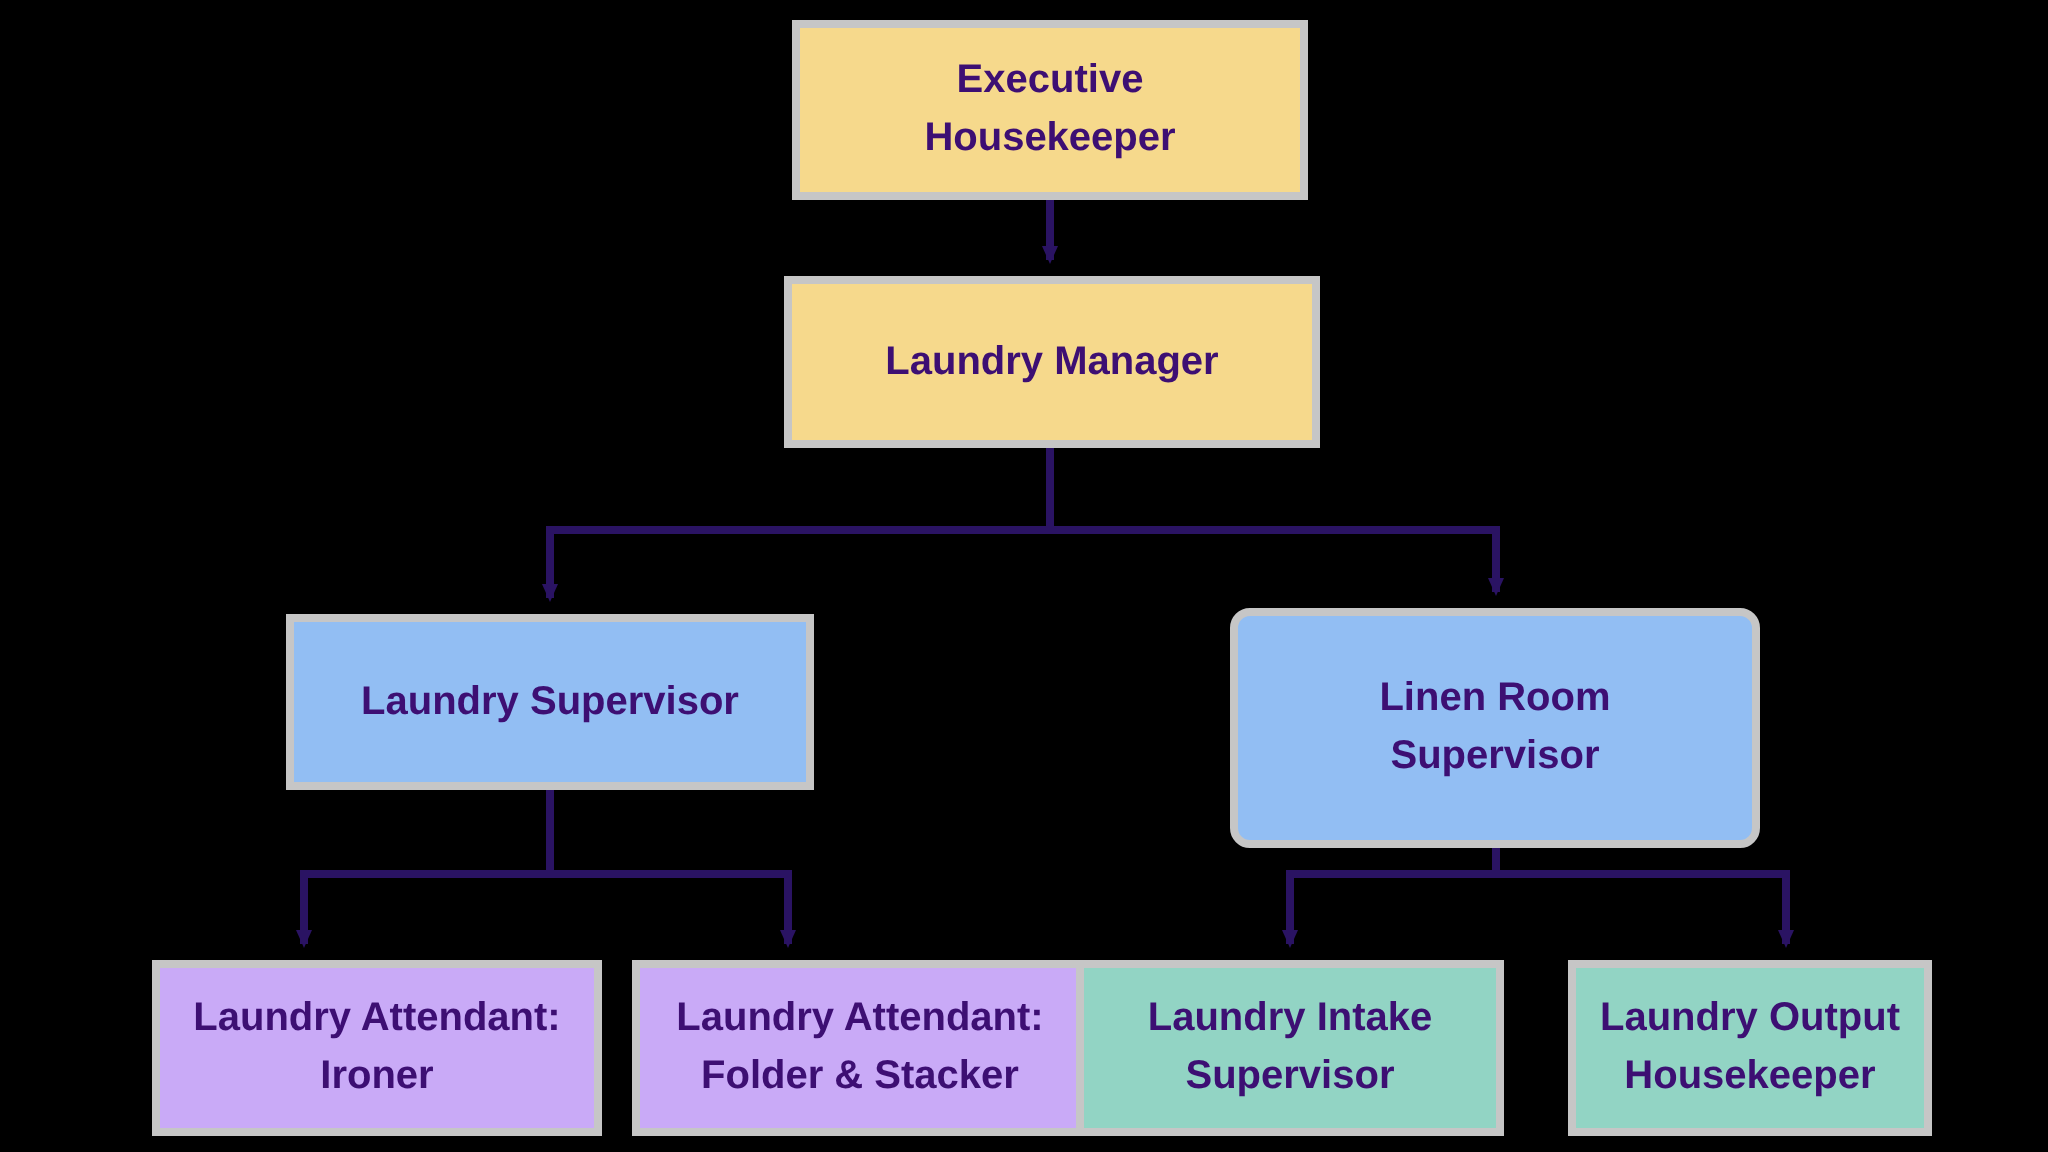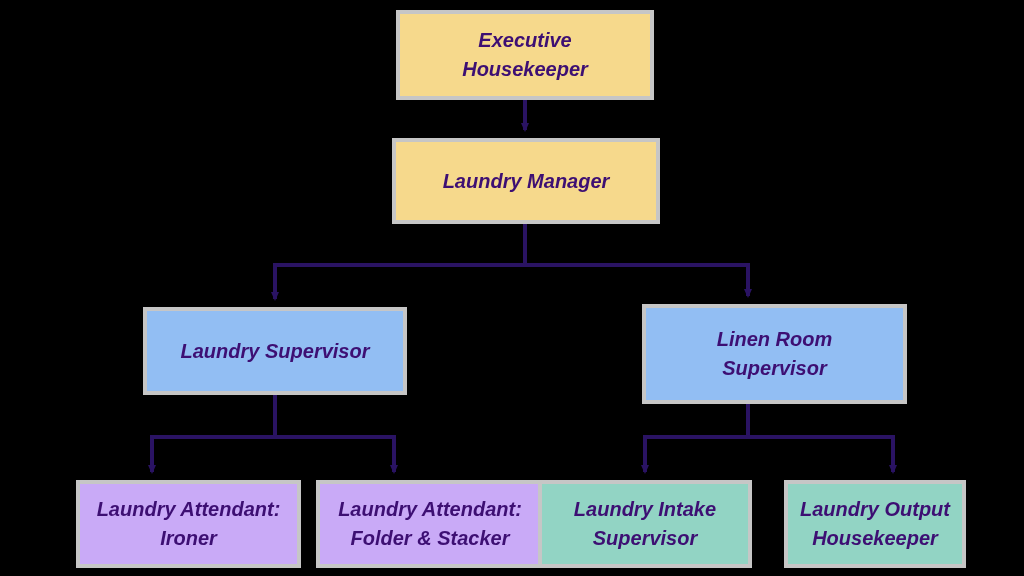--- a/index.html
+++ b/index.html
@@ -28,21 +28,20 @@
     border: 4px solid #C6C6C6;
     display: flex;
     align-items: center;
     justify-content: center;
     text-align: center;
     font-weight: 700;
     font-size: 20px;
     line-height: 29px;
     color: #3D0F73;
     white-space: pre-line;
-    font-style: italic;
   }
   .lvl-exec    { background: #F6D98C; }
   .lvl-manager { background: #F6D98C; }
   .lvl-sup     { background: #92BEF3; }
   .lvl-att     { background: #C9AAF7; margin-left: 36px; }
   .lvl-linen   { background: #92D4C4; }
 </style>
 </head>
 <body>
 
@@ -70,21 +69,21 @@
     <path d="M893,435 L893,472" stroke="#2A1363" stroke-width="4" fill="none" marker-end="url(#arrow)"></path>
   </svg>
 
   <div class="node lvl-exec" style="left:396px; top:10px; width:258px; height:90px;">Executive
 Housekeeper</div>
 
   <div class="node lvl-manager" style="left:392px; top:138px; width:268px; height:86px;">Laundry Manager</div>
 
   <div class="node lvl-sup" style="left:143px; top:307px; width:264px; height:88px;">Laundry Supervisor</div>
 
-  <div class="node lvl-sup" style="left:642px; top:304px; width:265px; height:100px;">Linen Room
+  <div class="node lvl-sup" style="left:615px; top:304px; width:265px; height:120px;border-radius:10px;">Linen Room
 Supervisor</div>
 
   <div class="node lvl-att" style="left:40px; top:480px; width:225px; height:88px;">Laundry Attendant:
 Ironer</div>
 
   <div class="node lvl-att" style="left:280px; top:480px; width:228px; height:88px;">Laundry Attendant:
 Folder &amp; Stacker</div>
 
   <div class="node lvl-linen" style="left:538px; top:480px; width:214px; height:88px;">Laundry Intake
 Supervisor</div>

